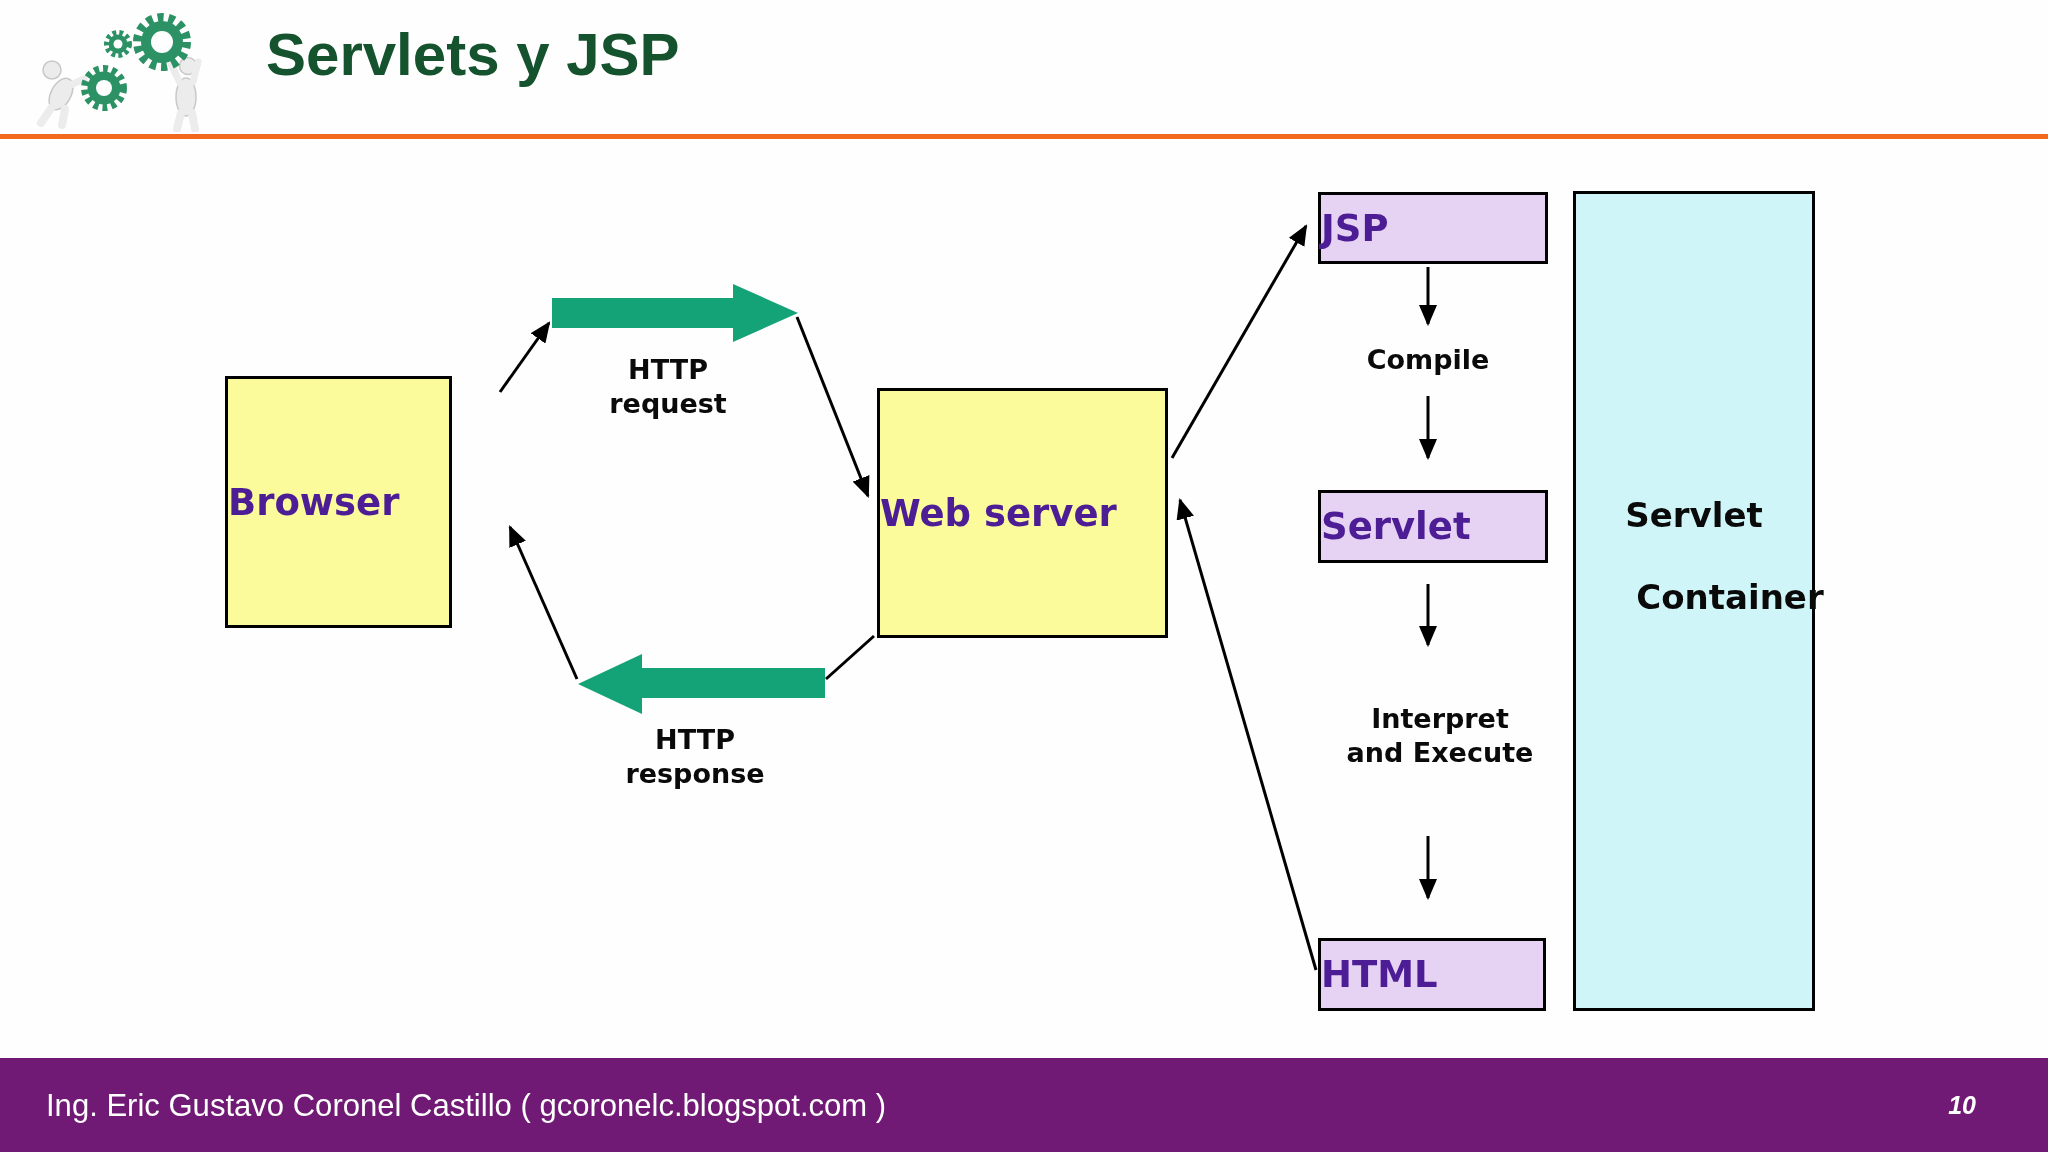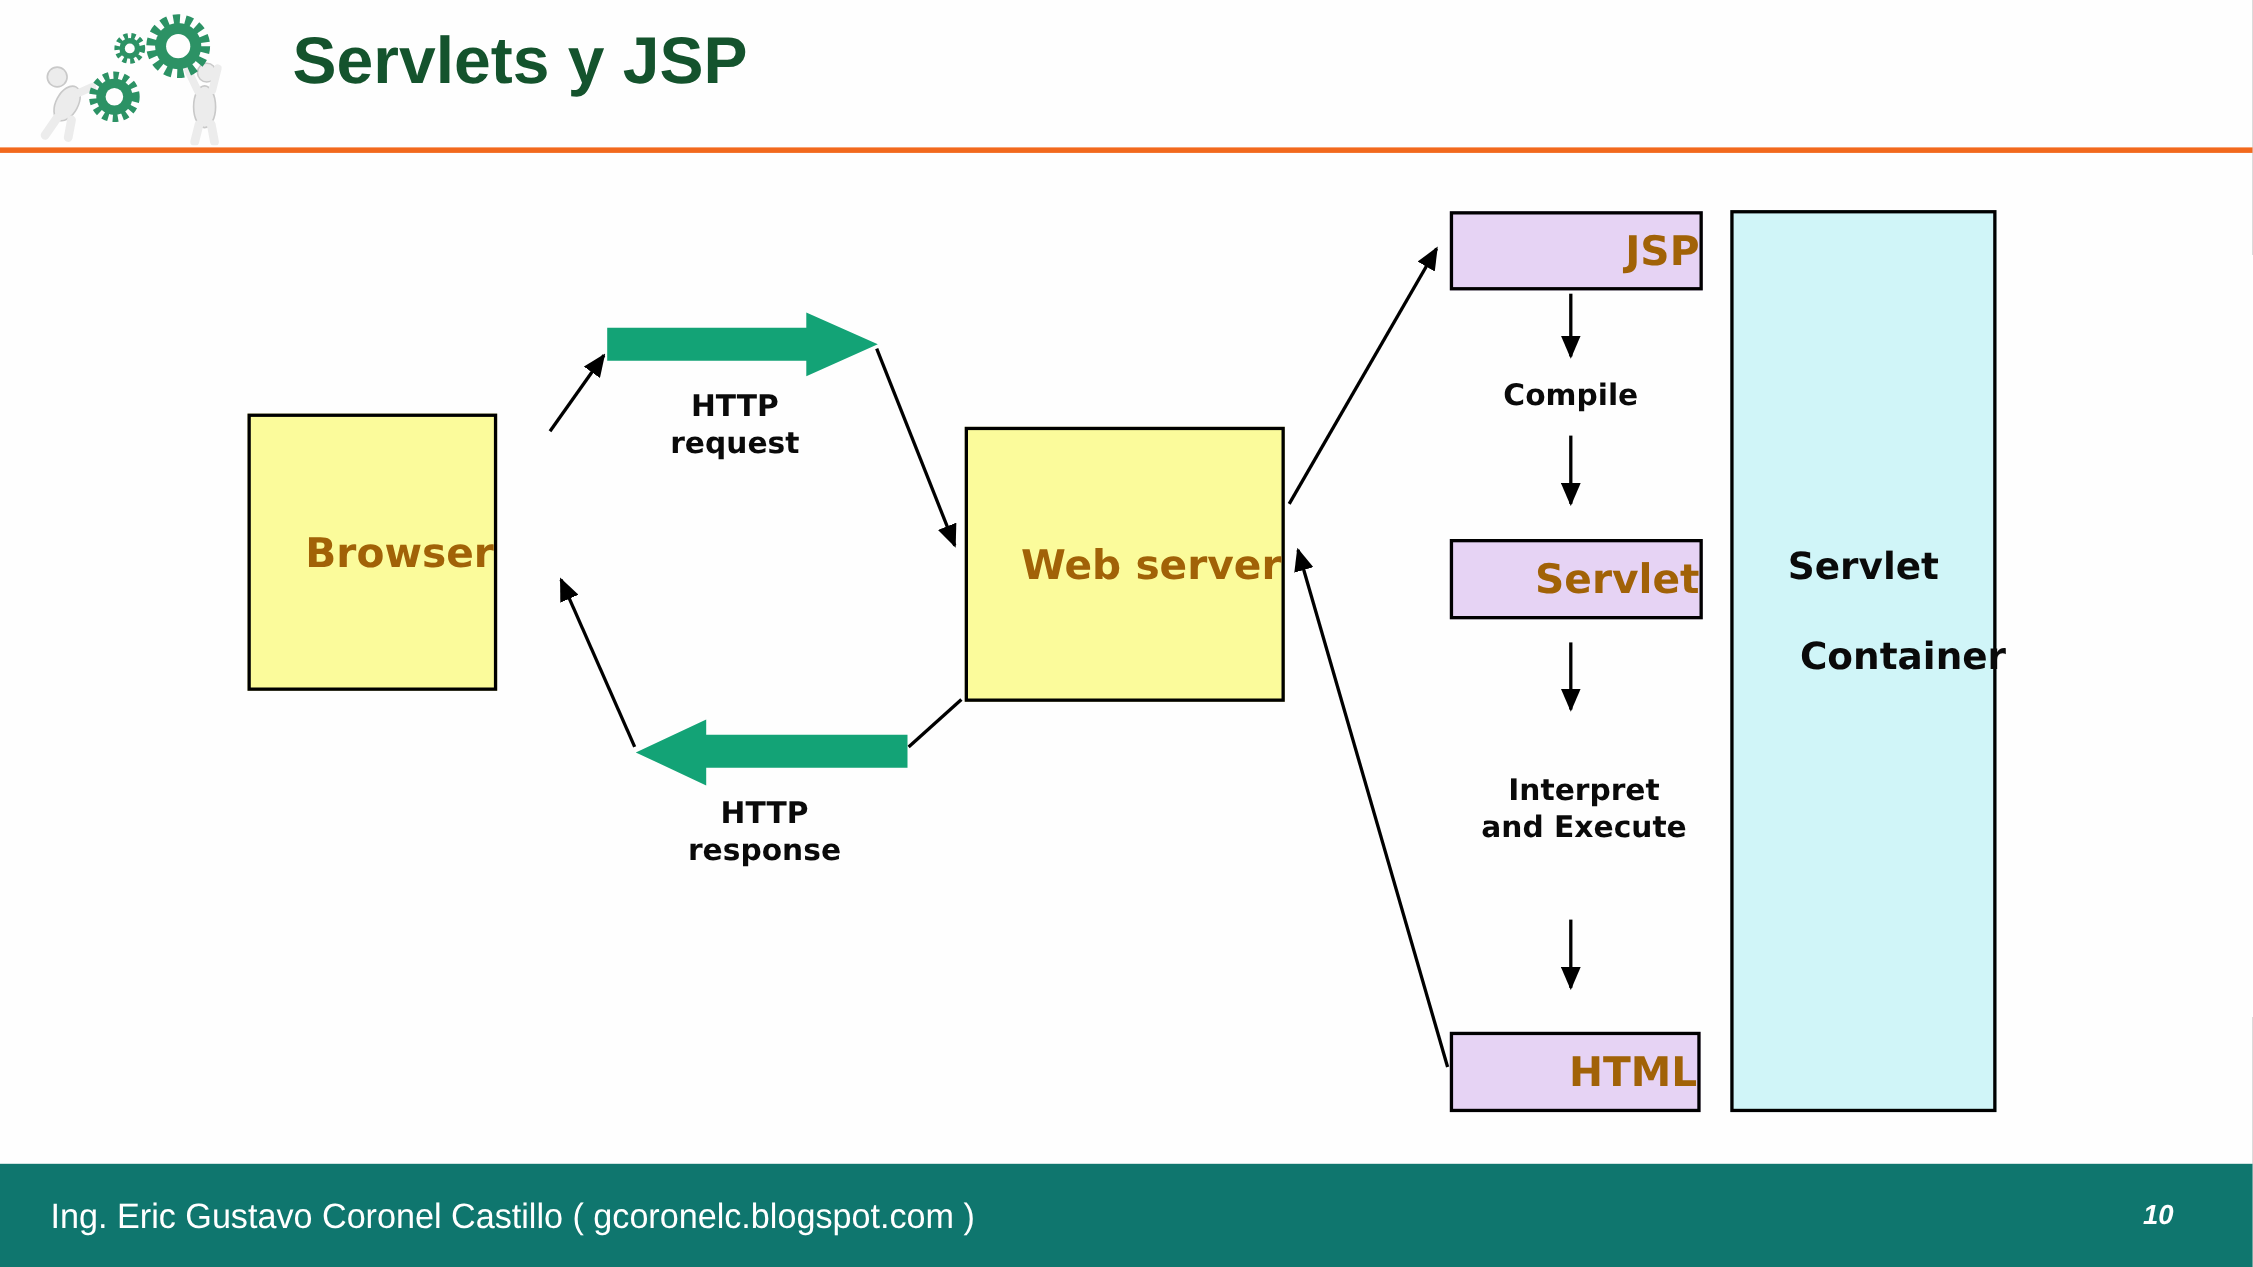--- a/index.html
+++ b/index.html
@@ -3,30 +3,30 @@
 <meta charset="utf-8">
 <style>
   html,body{margin:0;padding:0;background:#9a9a9a;}
   .slide{position:relative;width:2048px;height:1152px;background:#fefefe;overflow:hidden;
          font-family:"DejaVu Sans",sans-serif;}
   .title{position:absolute;left:266px;top:20px;font-family:"Liberation Sans",sans-serif;
          font-size:60px;font-weight:bold;color:#14532d;}
   .rule{position:absolute;left:0;top:134px;width:2048px;height:5px;background:#F2691D;}
   .logo{position:absolute;left:12px;top:4px;}
   .node{position:absolute;border:3px solid #000;box-sizing:border-box;display:flex;
-        align-items:center;justify-content:flex-end;font-weight:bold;color:#a16207;}
+        align-items:center;justify-content:flex-start;font-weight:bold;color:#4c1d95;}
   .yellow{background:#FBFB9B;font-size:37px;}
   .purple{background:#E6D3F4;font-size:37px;}
   .container-box{position:absolute;border:3px solid #000;box-sizing:border-box;background:#D0F5F8;}
   .cont-label{position:absolute;left:0;width:100%;text-align:center;font-weight:bold;
               font-size:34px;color:#0a0a0a;}
   .flow-label{position:absolute;text-align:center;font-weight:bold;color:#0a0a0a;
               font-size:27px;line-height:1.26;}
   svg.connectors{position:absolute;left:0;top:0;}
-  .footer{position:absolute;left:0;top:1058px;width:2048px;height:94px;background:#0f766e;
+  .footer{position:absolute;left:0;top:1058px;width:2048px;height:94px;background:#701a75;
           display:flex;align-items:center;}
   .footer-text{color:#ffffff;font-family:"Liberation Sans",sans-serif;font-size:32px;
                margin-left:46px;transform:scaleX(.97);transform-origin:left center;white-space:nowrap;}
   .page-number{color:#ffffff;font-family:"Liberation Sans",sans-serif;font-size:25px;
                font-weight:bold;margin-left:auto;margin-right:72px;font-style:italic;}
 </style>
 </head>
 <body>
 
 <div class="slide">

